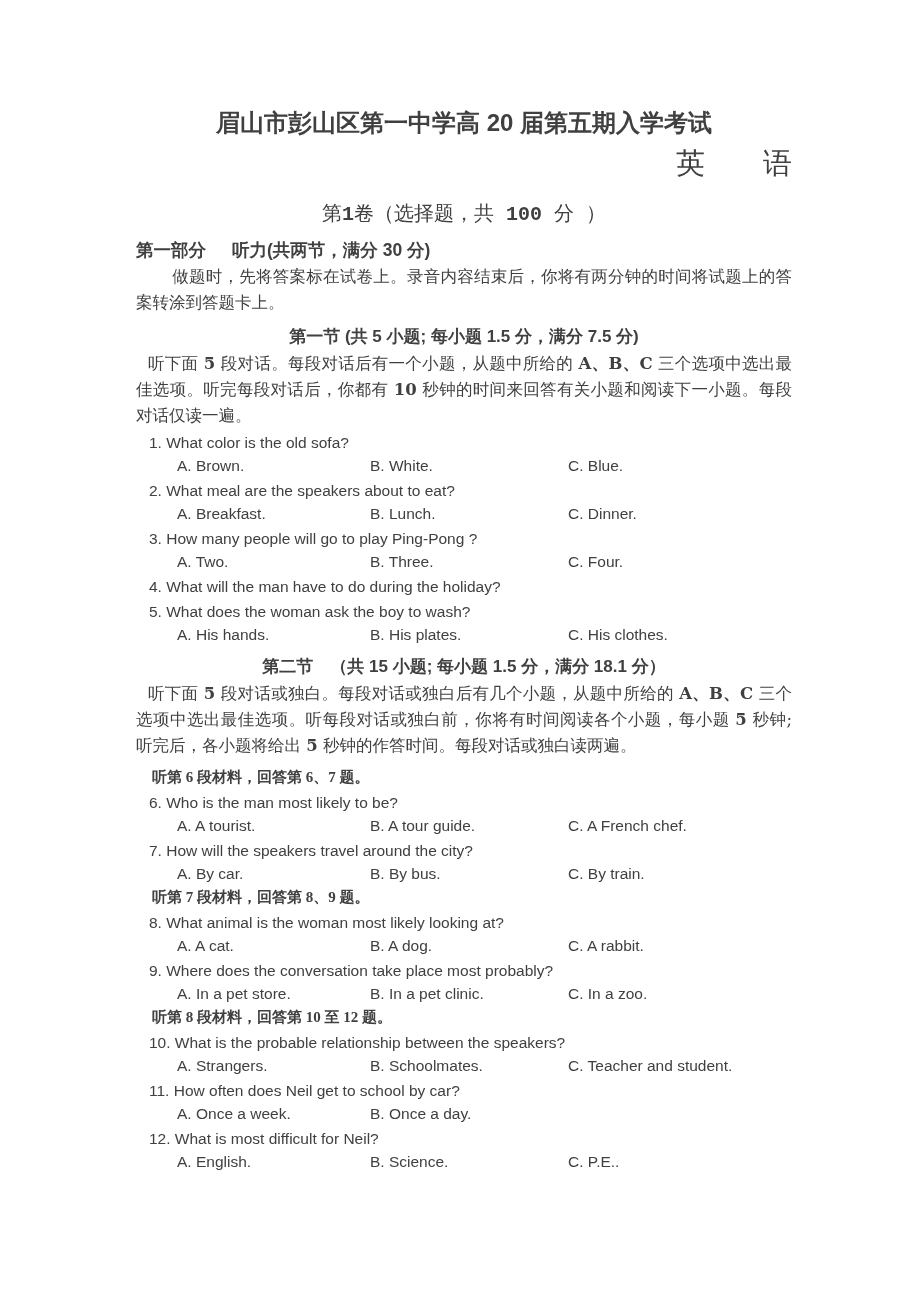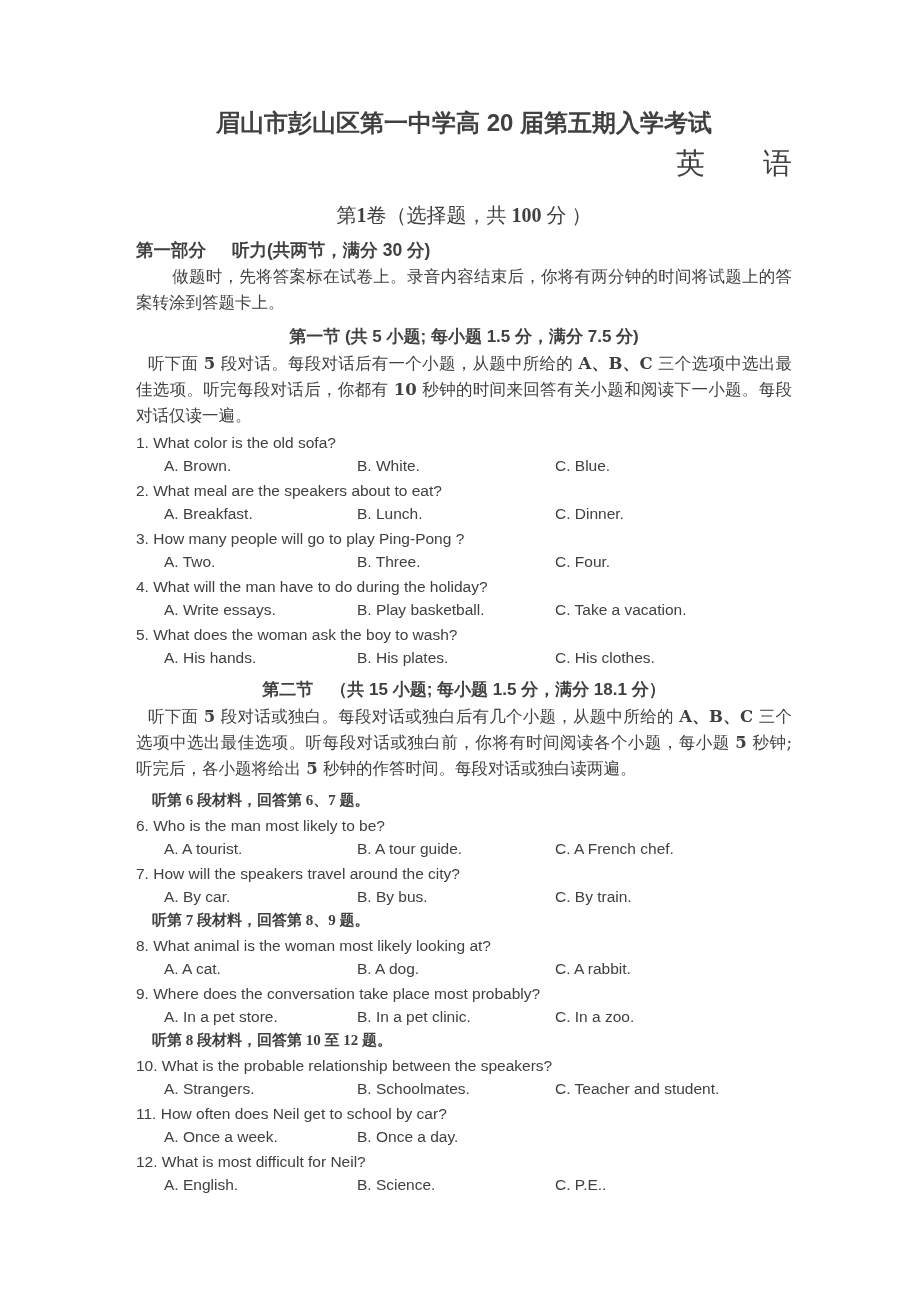--- a/index.html
+++ b/index.html
@@ -24,21 +24,21 @@
   .subject {
     margin-top: 6px;
     text-align: right;
     font-family: "DejaVu Serif", "Liberation Serif", serif;
     font-size: 29px;
     line-height: 38px;
   }
   .volume {
     margin-top: 20px;
     text-align: center;
-    font-family: Liberation Serif, serif;
+    font-family: Liberation Mono, monospace;
     font-size: 20px;
     line-height: 26px;
   }
   .part-heading {
     margin-top: 10px;
     font-family: "Liberation Sans", sans-serif;
     font-weight: bold;
     font-size: 17.5px;
     line-height: 24px;
   }
@@ -53,21 +53,21 @@
   .indent2 { text-indent: 2.2em; }
   .indent1 { text-indent: 12px; }
   .sec-heading {
     margin-top: 9px;
     font-family: "Liberation Sans", sans-serif;
     font-weight: bold;
     font-size: 17px;
     line-height: 24px;
     text-align: center;
   }
-  .qblock { margin-top: 2px; }
+  .qblock { margin-top: 2px; margin-left: 13px; }
   .q-text {
     font-family: "Liberation Sans", sans-serif;
     font-size: 15.5px;
     line-height: 23px;
   }
   .opts {
     display: grid;
     grid-template-columns: 193px 198px auto;
     padding-left: 28px;
     font-family: "Liberation Sans", sans-serif;
@@ -120,25 +120,20 @@
   <div class="qblock">
     <div class="q-text">3. How many people will go to play Ping-Pong ?</div>
     <div class="opts">
       <span>A. Two.</span>
       <span>B. Three.</span>
       <span>C. Four.</span>
     </div>
   </div>
   <div class="qblock">
     <div class="q-text">4. What will the man have to do during the holiday?</div>
-    <div class="opts">
-      <span>A. Write essays.</span>
-      <span>B. Play basketball.</span>
-      <span>C. Take a vacation.</span>
-    </div>
   </div>
   <div class="qblock">
     <div class="q-text">5. What does the woman ask the boy to wash?</div>
     <div class="opts">
       <span>A. His hands.</span>
       <span>B. His plates.</span>
       <span>C. His clothes.</span>
     </div>
   </div>
 

